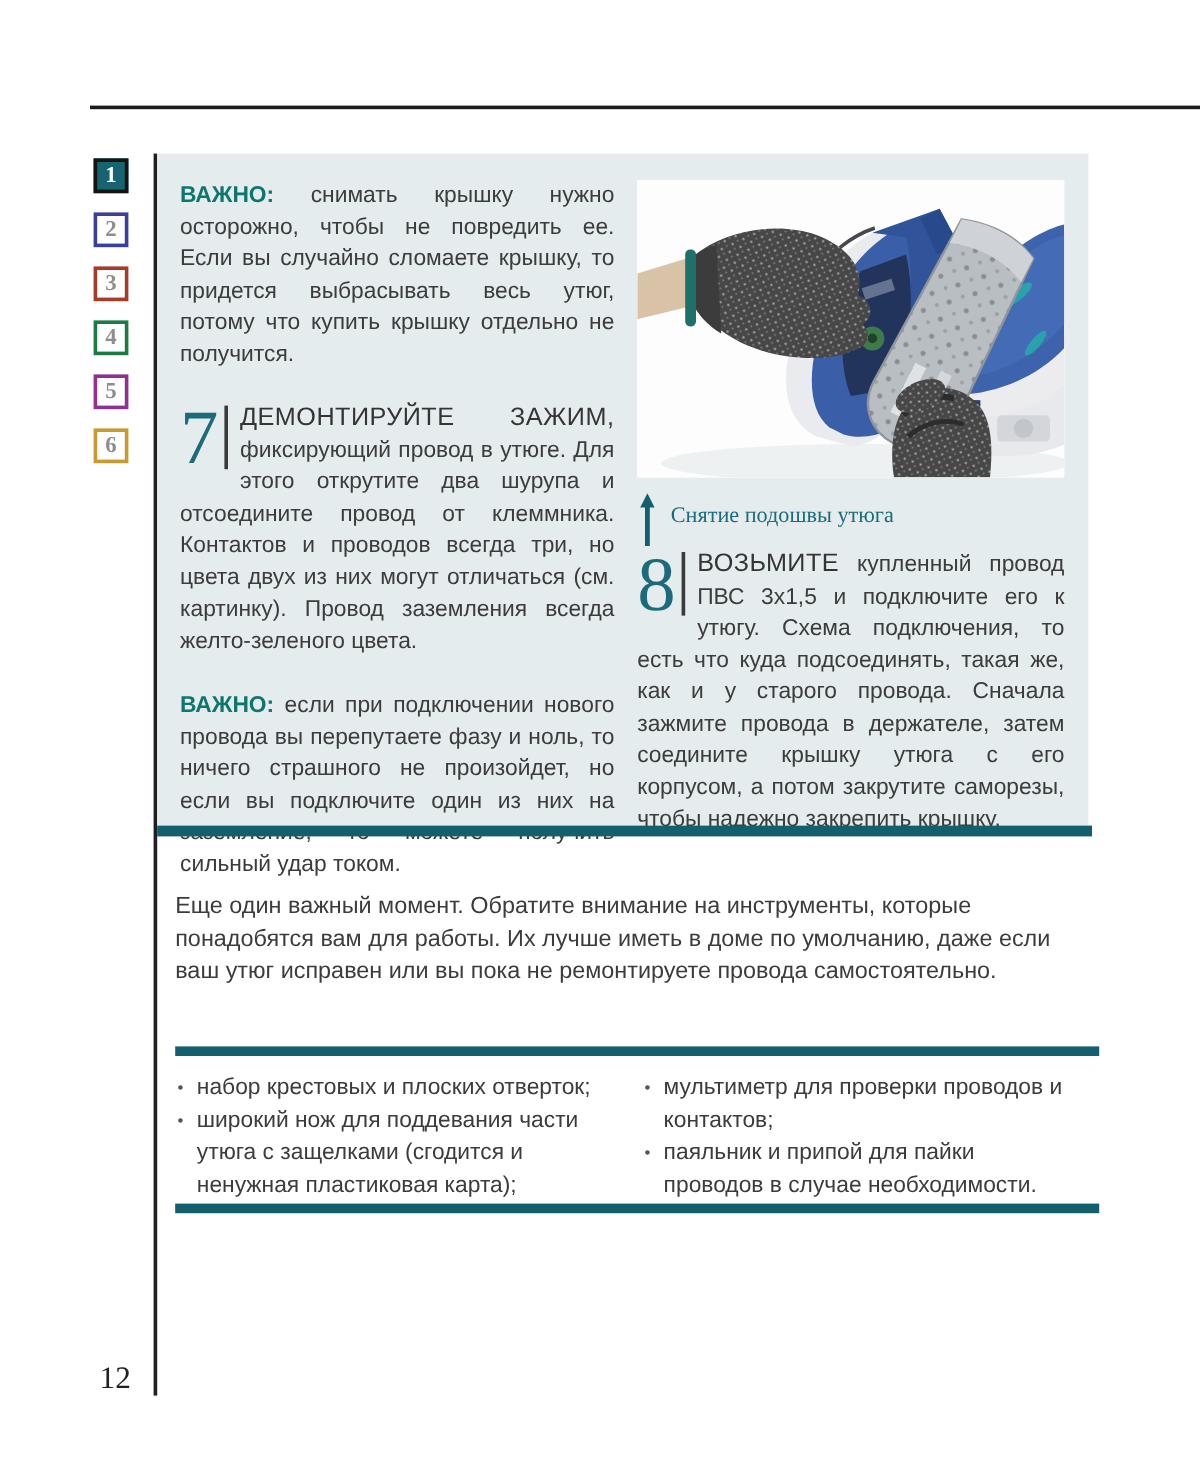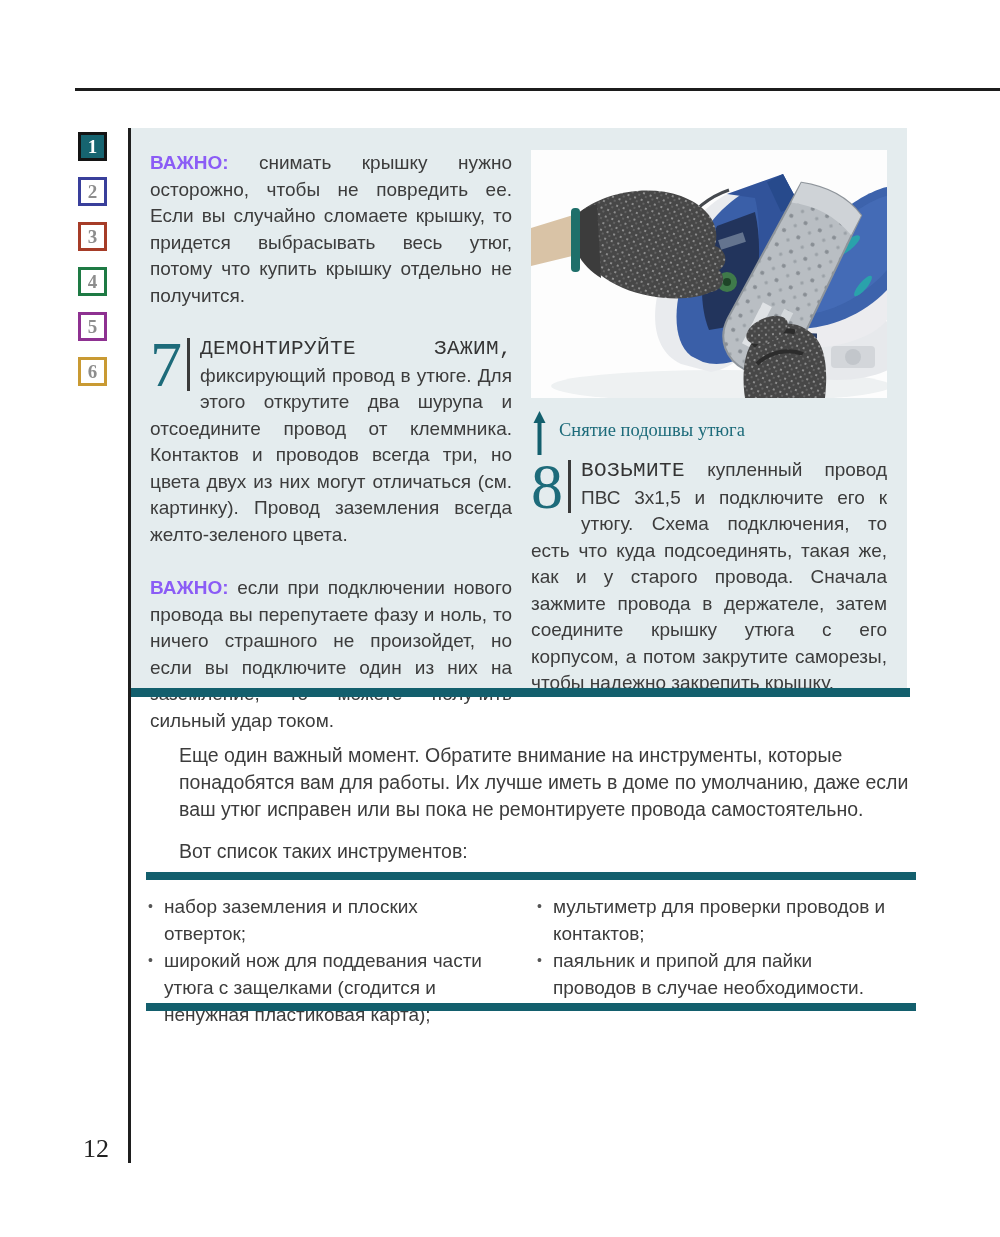--- a/index.html
+++ b/index.html
@@ -28,41 +28,41 @@
   .vline { position:absolute; left:128px; top:128px; width:3px; height:1035px; background:#1f1f1f; }
 
   
   .panel { position:absolute; left:131px; top:128px; width:776px; height:560px;
            background:#e4ecee; padding:22px 20px 0 19px; display:flex; gap:19px; }
   .panel-bar { position:absolute; left:131px; top:688px; width:779px; height:9px; background:#135f6d; }
   .col-l { width:362px; }
   .col-r { width:356px; }
 
   .para { font-size:19px; line-height:26.5px; text-align:justify; color:#3c3c3c; }
-  .para b { color:#8b5cf6; }
+  .para b { color:#0f766e; }
   .imp1 { margin-bottom:26px; }
   .imp2 { margin-top:27px; }
 
   
   .step { font-size:19px; line-height:26.5px; text-align:justify; }
   .stepnum { float:left; display:flex; align-items:stretch; margin:3px 10px 0 0; height:53px; }
   .stepnum .digit { font-family:"Liberation Serif", serif; font-size:64px; line-height:53px;
                     color:#1d6b7a; letter-spacing:-2px; }
   .stepnum .sep { width:3px; background:#3a3a3a; margin-left:7px; }
-  .steplead { font-family:Liberation Mono, monospace; font-size:21px; letter-spacing:0.4px; color:#343434; }
+  .steplead { font-family:Liberation Sans, sans-serif; font-size:21px; letter-spacing:0.4px; color:#343434; }
 
   
   .photo { width:356px; height:248px; background:#ffffff; overflow:hidden; }
   .caption { display:flex; align-items:flex-start; gap:13px; margin-top:13px; margin-left:2px; height:44px; }
   .caption .cap-text { font-family:"Liberation Serif", serif; font-size:18.5px; color:#1d6b7a; padding-top:9px;text-align:right; }
   .step8 { margin-top:2px; }
 
   
   .afterpara { position:absolute; left:146px; top:742px; width:766px;
-               font-size:19.5px; line-height:27px; color:#3c3c3c;margin-left:33px; }
+               font-size:19.5px; line-height:27px; color:#3c3c3c; }
   .afterpara .p2 { margin-top:15px; }
 
   
   .rule-teal { position:absolute; left:146px; height:8px; width:770px; background:#135f6d; }
   .rule-top { top:872px; }
   .rule-bottom { top:1003px; }
   .tools { position:absolute; left:146px; top:893px; width:770px; display:flex; }
   .tools ul { list-style:none; width:50%; font-size:19px; line-height:27px; }
   .tools ul.right { padding-left:4px; }
   .tools li { position:relative; padding-left:18px; padding-right:26px; }
@@ -200,27 +200,26 @@
           <span class="sep"></span>
         </span>
         <span class="steplead">ВОЗЬМИТЕ</span><span> купленный провод ПВС 3х1,5 и подключите его к утюгу. Схема подключения, то есть что куда подсоединять, такая же, как и у старого провода. Сначала зажмите провода в держателе, затем соедините крышку утюга с его корпусом, а потом закрутите саморезы, чтобы надежно закрепить крышку.</span>
       </div>
     </div>
   </div>
   <div class="panel-bar"></div>
 
   <div class="afterpara">
     <p>Еще один важный момент. Обратите внимание на инструменты, которые понадобятся вам для работы. Их лучше иметь в доме по умолчанию, даже если ваш утюг исправен или вы пока не ремонтируете провода самостоятельно.</p>
-    <p class="p2">Вот список таких инструментов:</p>
   </div>
 
   <div class="rule-teal rule-top"></div>
   <div class="tools">
     <ul>
-      <li><span class="dot">•</span><span>набор заземления и плоских отверток;</span></li>
+      <li><span class="dot">•</span><span>набор крестовых и плоских отверток;</span></li>
       <li><span class="dot">•</span><span>широкий нож для поддевания части утюга с защелками (сгодится и ненужная пластиковая карта);</span></li>
     </ul>
     <ul class="right">
       <li><span class="dot">•</span><span>мультиметр для проверки проводов и контактов;</span></li>
       <li><span class="dot">•</span><span>паяльник и припой для пайки проводов в случае необходимости.</span></li>
     </ul>
   </div>
   <div class="rule-teal rule-bottom"></div>
 
   <div class="folio">12</div>

